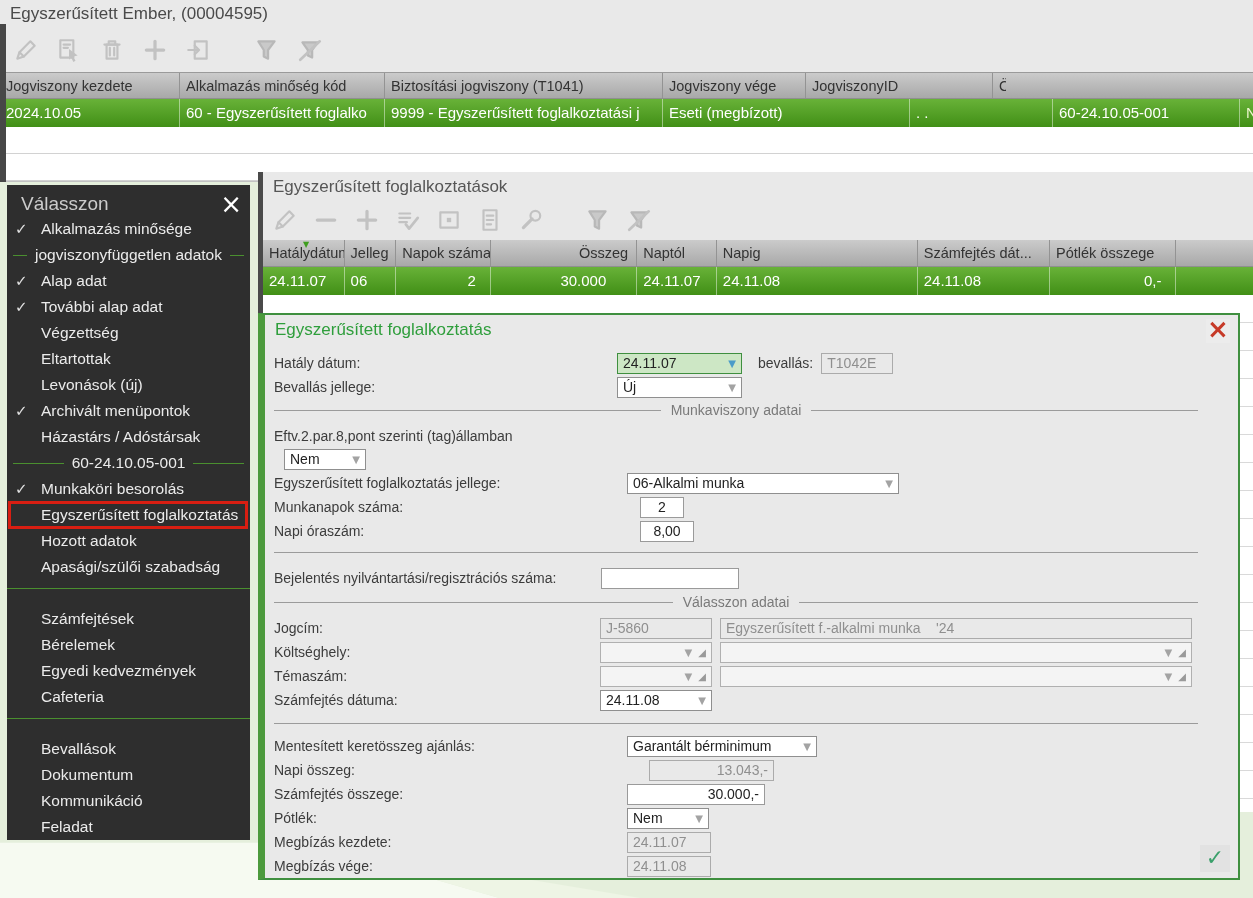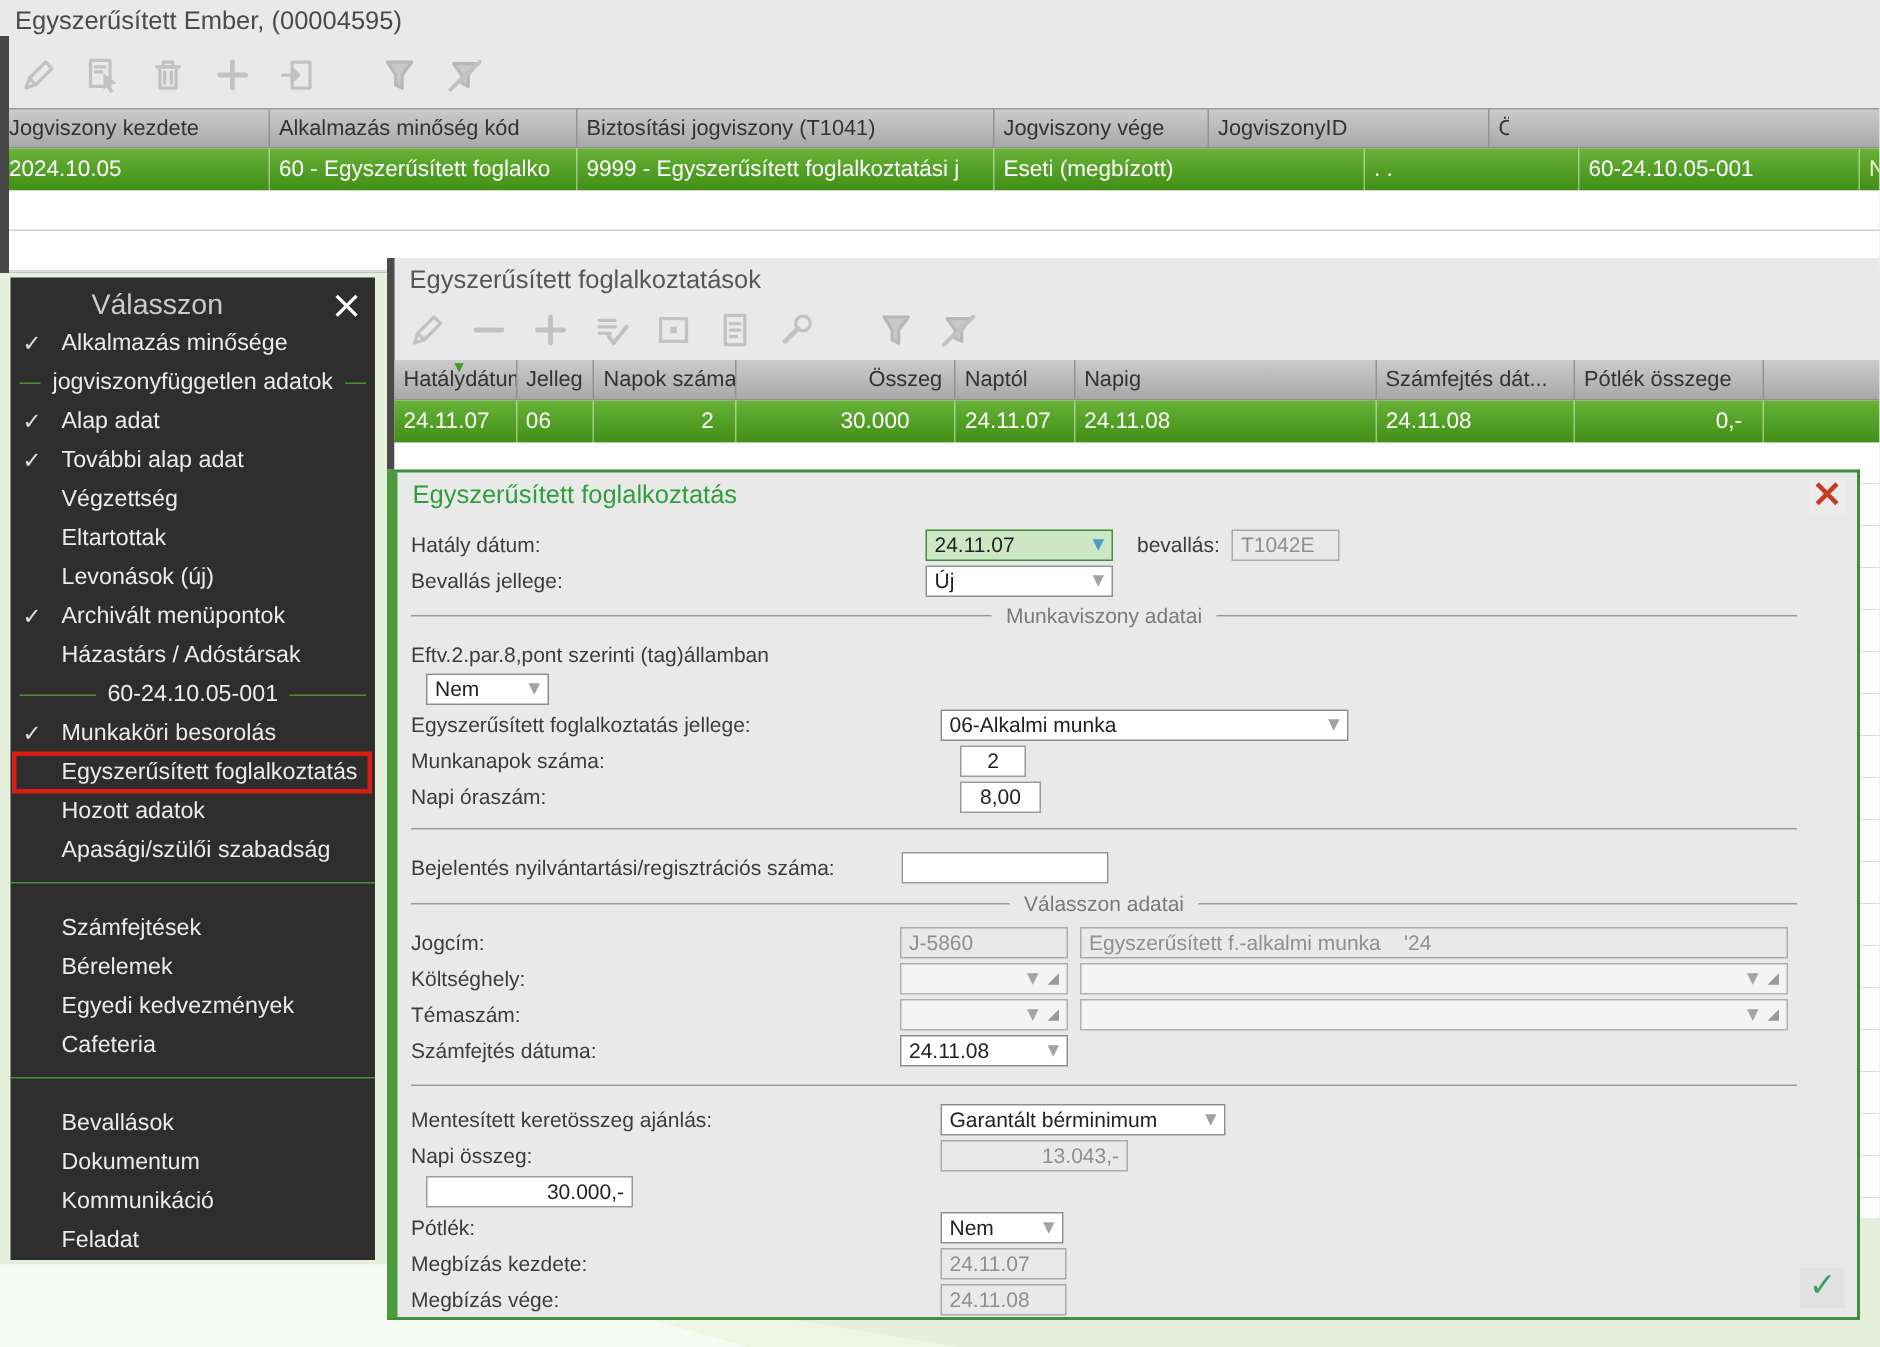--- a/index.html
+++ b/index.html
@@ -28,21 +28,21 @@
   .thead .hc { font-size:14.5px; color:#333; padding:5px 0 0 6px; border-right:1px solid #939393;
                overflow:hidden; white-space:nowrap; }
   .grow { display:flex; height:28px; background:linear-gradient(#68b238,#418f16); }
   .grow .c { font-size:15px; color:#fff; padding:5px 0 0 6px; border-right:1px solid rgba(255,255,255,.45);
              overflow:hidden; white-space:nowrap; }
   .wrow { height:27px; background:#fff; border-bottom:1px solid #d2d2d2; }
 
   
   .sidebar { position:absolute; left:7px; top:185px; width:243px; height:655px; background:#2e2e2e; z-index:4; }
   .sidebar-title { display:flex; align-items:center; height:31px; padding:6px 8px 0 14px; }
-  .sidebar-title .t { font-size:19px; color:#cbcbcb; flex:1;margin-left:40px; }
+  .sidebar-title .t { font-size:19px; color:#cbcbcb; flex:1; }
   .sclose { color:#fff; font-size:26px; line-height:20px; cursor:default; }
   .sitem { display:flex; align-items:center; height:26px; padding-left:8px; }
   .scheck { width:26px; color:#e0e0e0; font-size:15px; }
   .slabel { color:#ebebeb; font-size:15.5px; white-space:nowrap; }
   .sitem.hl { border:3px solid #d81e12; height:28px; margin:-1px 2px -1px 1px; padding-left:30px; }
   .ssep { display:flex; align-items:center; height:26px; padding:0 6px; }
   .sline { flex:1; height:1px; background:#4a8f2f; }
   .sseptext { margin:0 8px; color:#ebebeb; font-size:15.5px; white-space:nowrap; }
   .sdiv { height:1px; background:#4a8f2f; margin:8px 0 17px 0; }
 
@@ -453,23 +453,24 @@
 
   <div class="frow" style="top:420px">
     <span class="flabel">Mentesített keretösszeg ajánlás:</span>
     <span class="combo" style="width:190px;margin-left:10px">
         <span>Garantált bérminimum</span>
         <span class="arr glyph">▼</span>
       </span>
   </div>
   <div class="frow" style="top:444px">
     <span class="flabel">Napi összeg:</span>
-    <span class="inp dis num" style="width:125px;margin-left:10px">13.043,-</span>
+    <span class="inp dis num" style="width:125px;margin-left:32px">13.043,-</span>
   </div>
   <div class="frow" style="top:468px">
+    <span class="flabel">Számfejtés összege:</span>
     <span class="inp num" style="width:138px;margin-left:10px">30.000,-</span>
   </div>
   <div class="frow" style="top:492px">
     <span class="flabel">Pótlék:</span>
     <span class="combo" style="width:82px;margin-left:10px">
         <span>Nem</span>
         <span class="arr glyph">▼</span>
       </span>
   </div>
   <div class="frow" style="top:516px">

